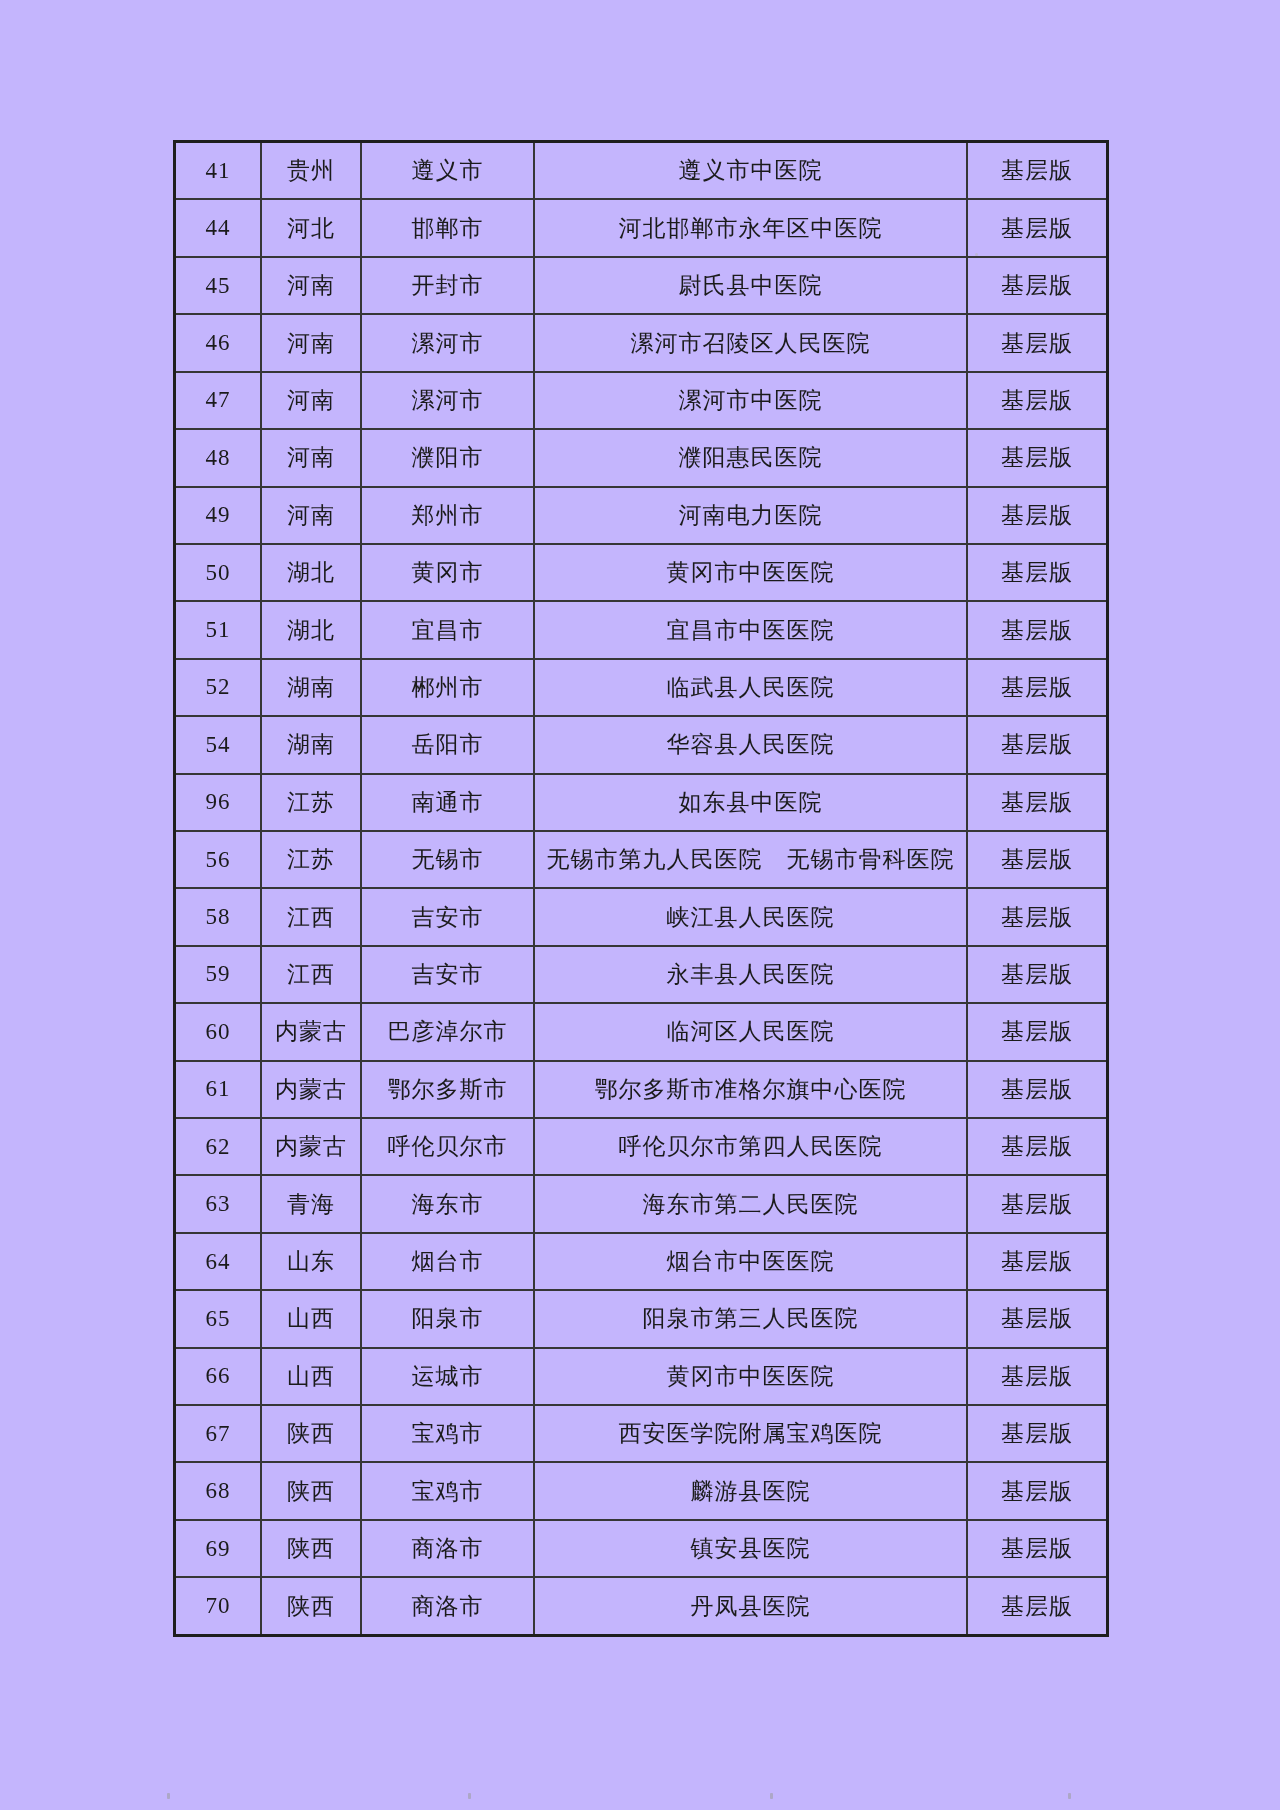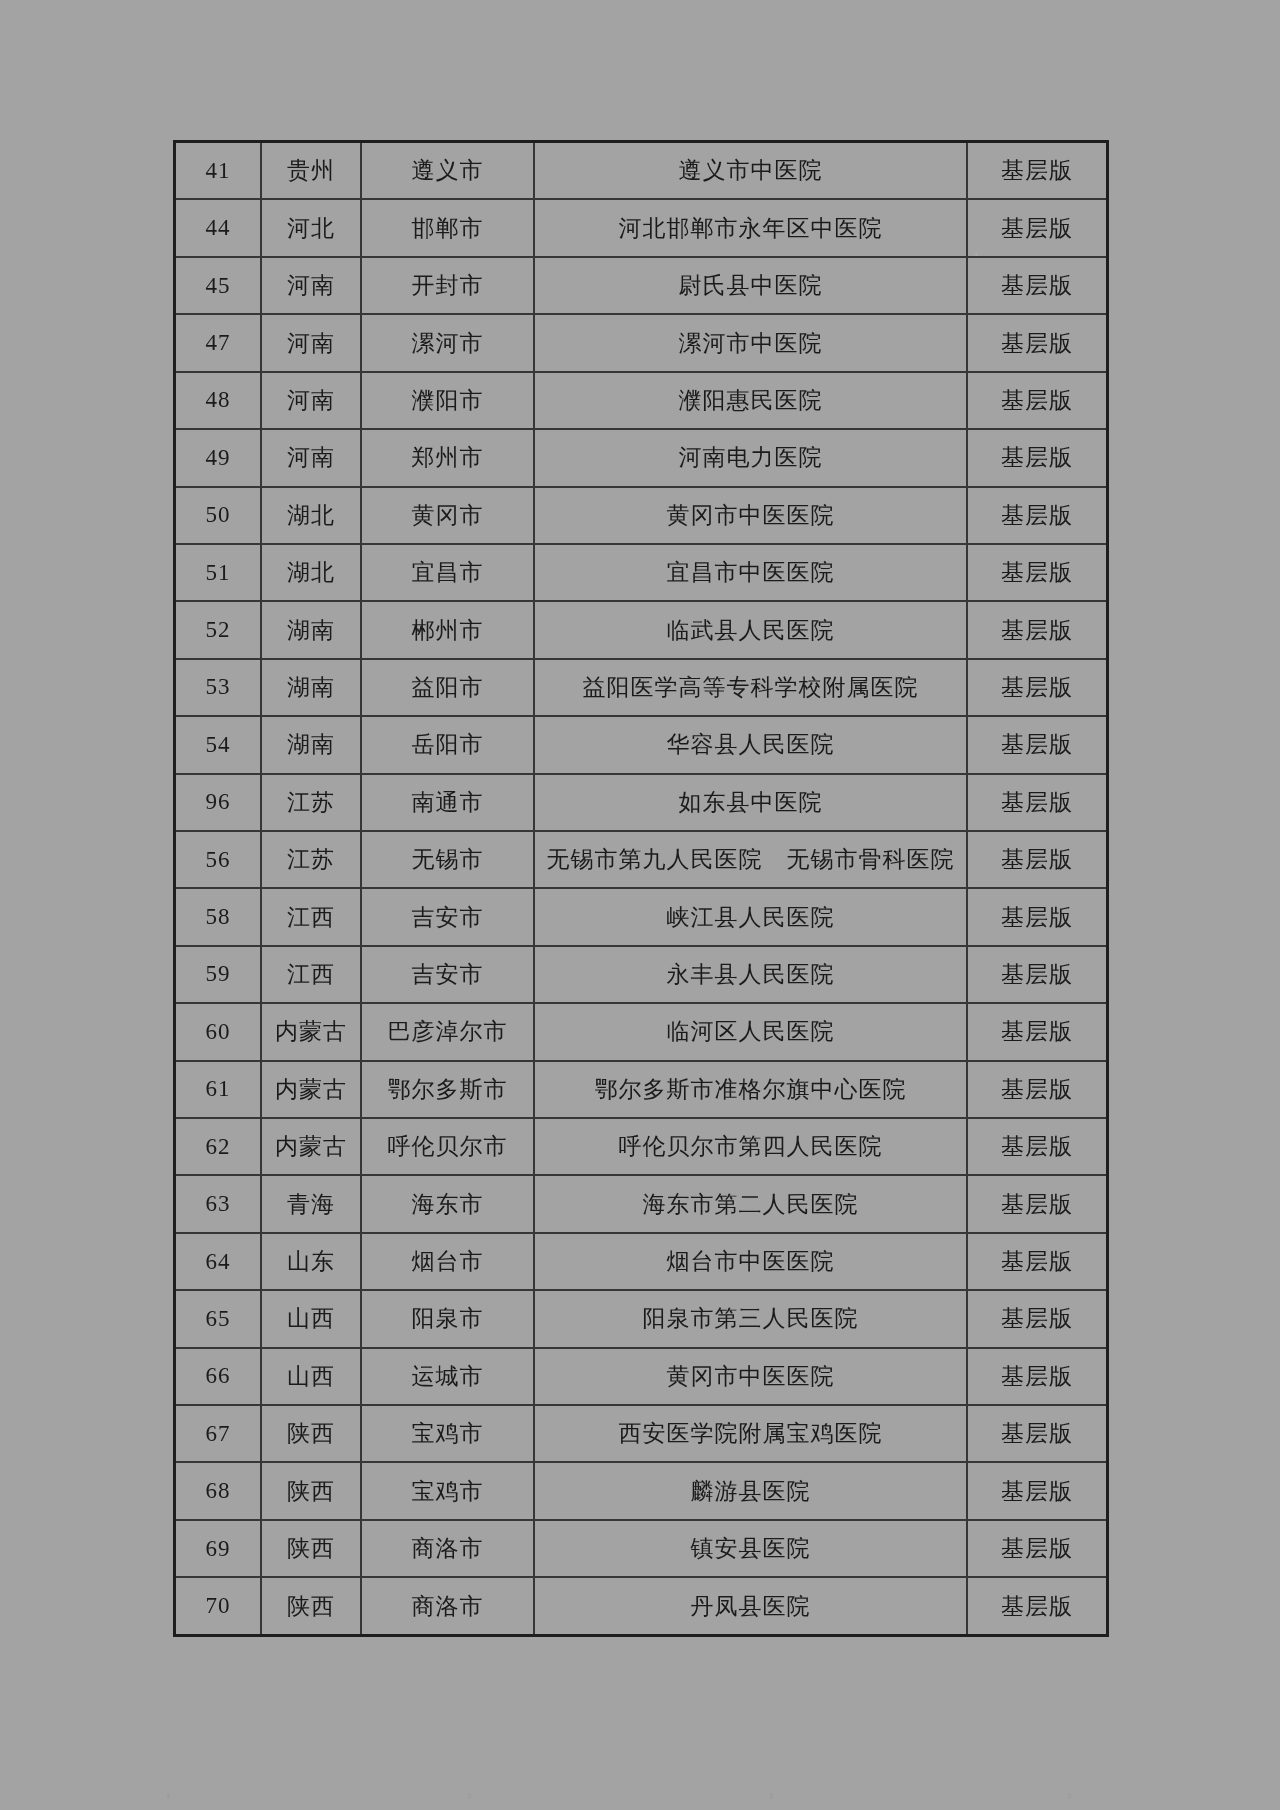--- a/index.html
+++ b/index.html
@@ -13,21 +13,21 @@
     background: #ffffff;
     font-family: "Liberation Serif", "DejaVu Serif", serif;
     color: #1b1b1b;
     overflow: hidden;
   }
   .page {
     position: absolute;
     left: 0; top: 0;
     width: 1280px;
     height: 1810px;
-    background: #a3a3a3;
+    background: #c4b5fd;
   }
   table.hospital-table {
     position: absolute;
     left: 173px;
     top: 140px;
     width: 922px;
     height: 1497px;
     border-collapse: collapse;
     table-layout: fixed;
   }
@@ -101,20 +101,27 @@
   </tr>
 
   <tr>
     <td class="col-no">45</td>
     <td class="col-province">河南</td>
     <td class="col-city">开封市</td>
     <td class="col-hospital">尉氏县中医院</td>
     <td class="col-version">基层版</td>
   </tr>
 
+  <tr>
+    <td class="col-no">46</td>
+    <td class="col-province">河南</td>
+    <td class="col-city">漯河市</td>
+    <td class="col-hospital">漯河市召陵区人民医院</td>
+    <td class="col-version">基层版</td>
+  </tr>
 
   <tr>
     <td class="col-no">47</td>
     <td class="col-province">河南</td>
     <td class="col-city">漯河市</td>
     <td class="col-hospital">漯河市中医院</td>
     <td class="col-version">基层版</td>
   </tr>
 
   <tr>
@@ -150,27 +157,20 @@
   </tr>
 
   <tr>
     <td class="col-no">52</td>
     <td class="col-province">湖南</td>
     <td class="col-city">郴州市</td>
     <td class="col-hospital">临武县人民医院</td>
     <td class="col-version">基层版</td>
   </tr>
 
-  <tr>
-    <td class="col-no">53</td>
-    <td class="col-province">湖南</td>
-    <td class="col-city">益阳市</td>
-    <td class="col-hospital">益阳医学高等专科学校附属医院</td>
-    <td class="col-version">基层版</td>
-  </tr>
 
   <tr>
     <td class="col-no">54</td>
     <td class="col-province">湖南</td>
     <td class="col-city">岳阳市</td>
     <td class="col-hospital">华容县人民医院</td>
     <td class="col-version">基层版</td>
   </tr>
 
   <tr>

